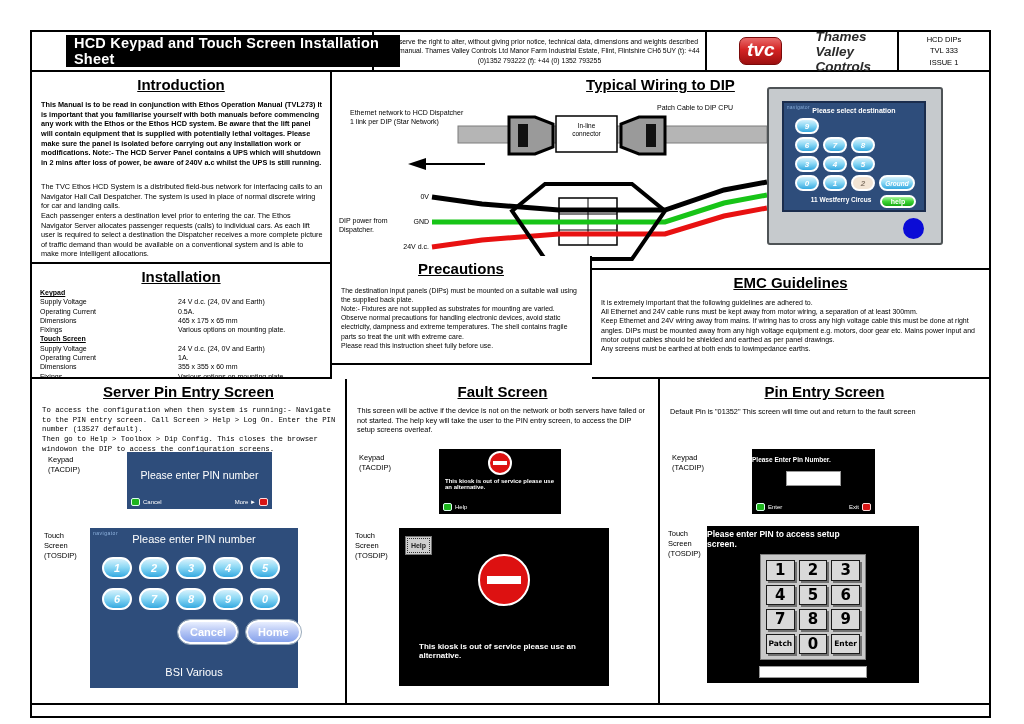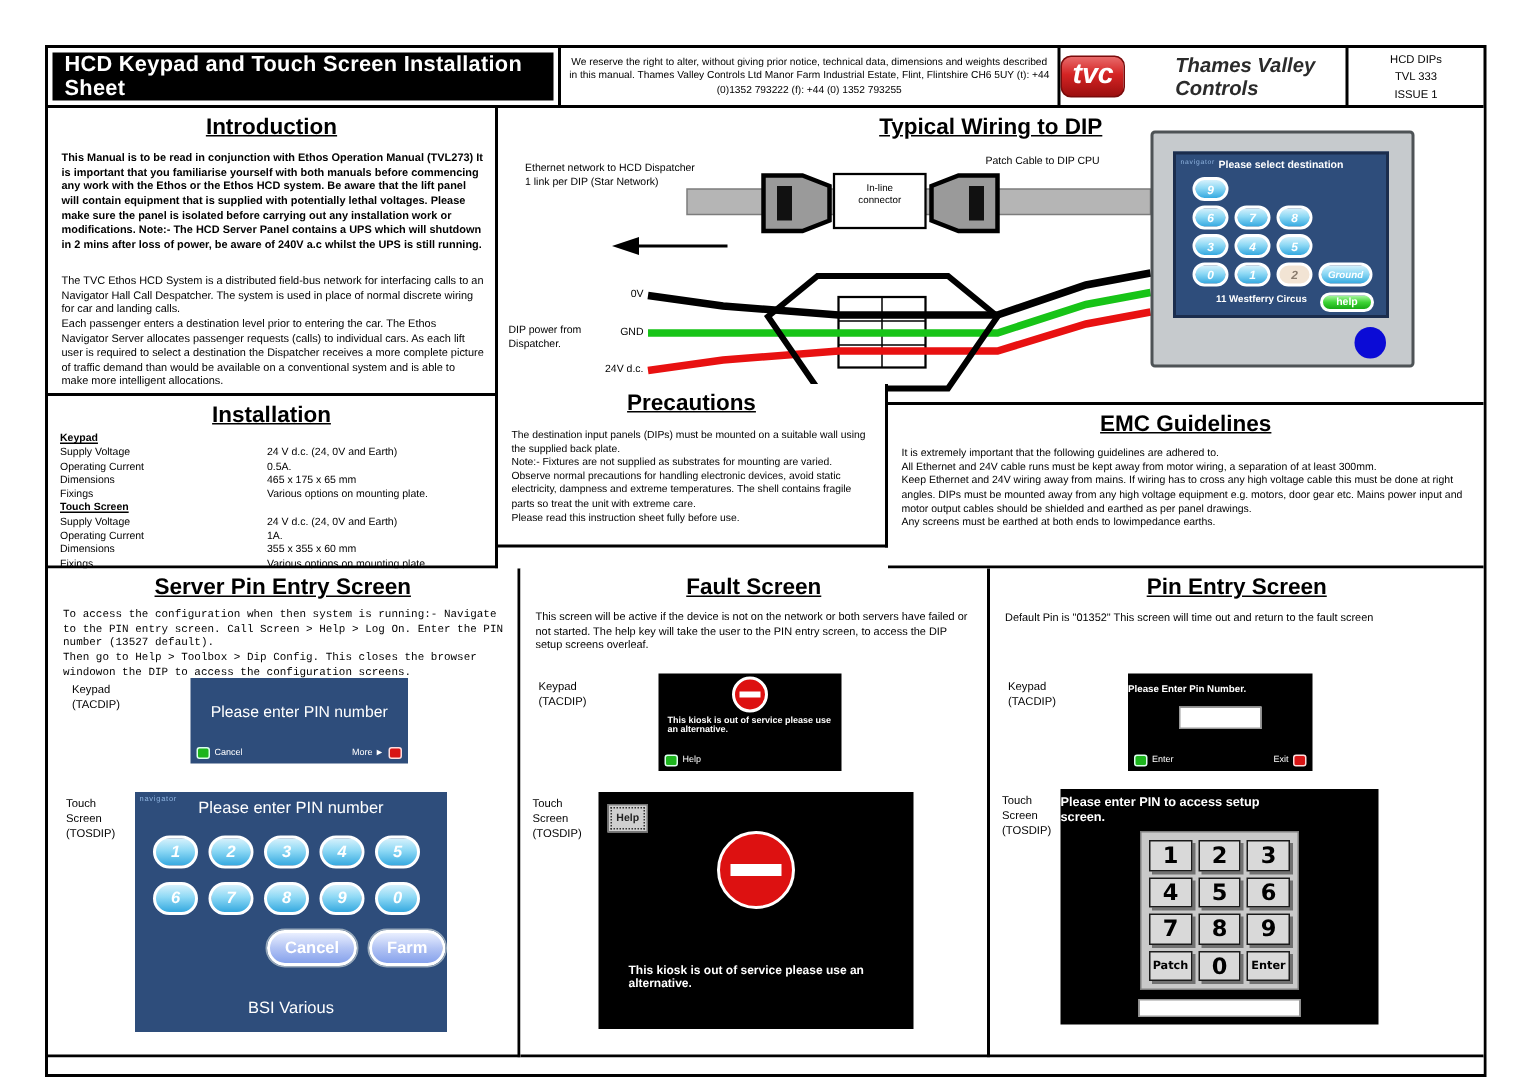--- a/index.html
+++ b/index.html
@@ -4,24 +4,24 @@
 <style>
   * { margin:0; padding:0; box-sizing:border-box; }
   html,body { width:1024px; height:724px; background:#fff; font-family:"Liberation Sans", sans-serif; color:#000; }
   .sheet { position:absolute; left:30px; top:30px; width:961px; height:688px; border:2px solid #000; background:#fff; }
   .abs { position:absolute; }
   .pre { white-space:pre-line; }
 
   
   .header { position:absolute; left:0; top:0; width:957px; height:40px; border-bottom:2px solid #000; display:flex; }
   .title-cell { flex:0 0 342px; border-right:2px solid #000; padding:3px; }
-  .title-box { background:#000; color:#fff; width:100%; height:100%; display:flex; align-items:center; padding-left:8px; font-weight:bold; font-size:14.5px; letter-spacing:.2px; }
+  .title-box { background:#000; color:#fff; width:100%; height:100%; display:flex; align-items:center; padding-left:8px; font-weight:bold; font-size:14.5px; letter-spacing:.2px;margin-left:31px; }
   .disclaimer-cell { flex:0 0 333px; border-right:2px solid #000; font-size:6.8px; line-height:1.35; text-align:center; padding:3px 4px; display:flex; align-items:center; }
   .logo-cell { flex:0 0 192px; border-right:2px solid #000; display:flex; align-items:center; justify-content:center; gap:5px; }
-  .tvc-badge { background:linear-gradient(180deg,#e86a6a 0%,#d42424 45%,#9c0f0f 100%); color:#fff; font-weight:bold; font-style:italic; font-size:19px; padding:1px 7px 3px 7px; border-radius:7px; border:1px solid #7a0a0a; }
+  .tvc-badge { background:linear-gradient(180deg,#e86a6a 0%,#d42424 45%,#9c0f0f 100%); color:#fff; font-weight:bold; font-style:italic; font-size:19px; padding:1px 7px 3px 7px; border-radius:7px; border:1px solid #7a0a0a;margin-left:32px; }
   .tvc-name { font-weight:bold; font-style:italic; font-size:13.5px; color:#2b2b2b;margin-left:28px; }
   .doc-cell { flex:1; display:flex; flex-direction:column; align-items:center; justify-content:center; font-size:7.5px; line-height:1.5; }
 
   
   .section { position:absolute; background:#fff; }
   .b-r { border-right:2px solid #000; }
   .b-b { border-bottom:2px solid #000; }
   h2.sec { text-align:center; font-size:15px; font-weight:bold; text-decoration:underline; padding-top:4px; }
   .body-txt { font-size:7.3px; line-height:1.32; }
 
@@ -269,21 +269,21 @@
       </div>
       <div class="bkrow" style="left:12px;top:60px;">
         <span class="bkey">6</span>
         <span class="bkey">7</span>
         <span class="bkey">8</span>
         <span class="bkey">9</span>
         <span class="bkey">0</span>
       </div>
       <div class="bkrow" style="left:88px;top:92px;gap:8px;">
         <span class="ovalbtn">Cancel</span>
-        <span class="ovalbtn">Farm</span>
+        <span class="ovalbtn">Home</span>
       </div>
       <div class="bsi">BSI Various</div>
     </div>
   </div>
 
   <div class="section b-r b-b" style="left:315px;top:347px;width:313px;height:326px;">
     <h2 class="sec">Fault Screen</h2>
     <div class="body-txt abs" style="left:10px;top:27px;width:294px;">This screen will be active if the device is not on the network or both servers have failed or not started. The help key will take the user to the PIN entry screen, to access the DIP setup screens overleaf.</div>
     <div class="dev-label" style="left:12px;top:74px;">Keypad
 (TACDIP)</div>

